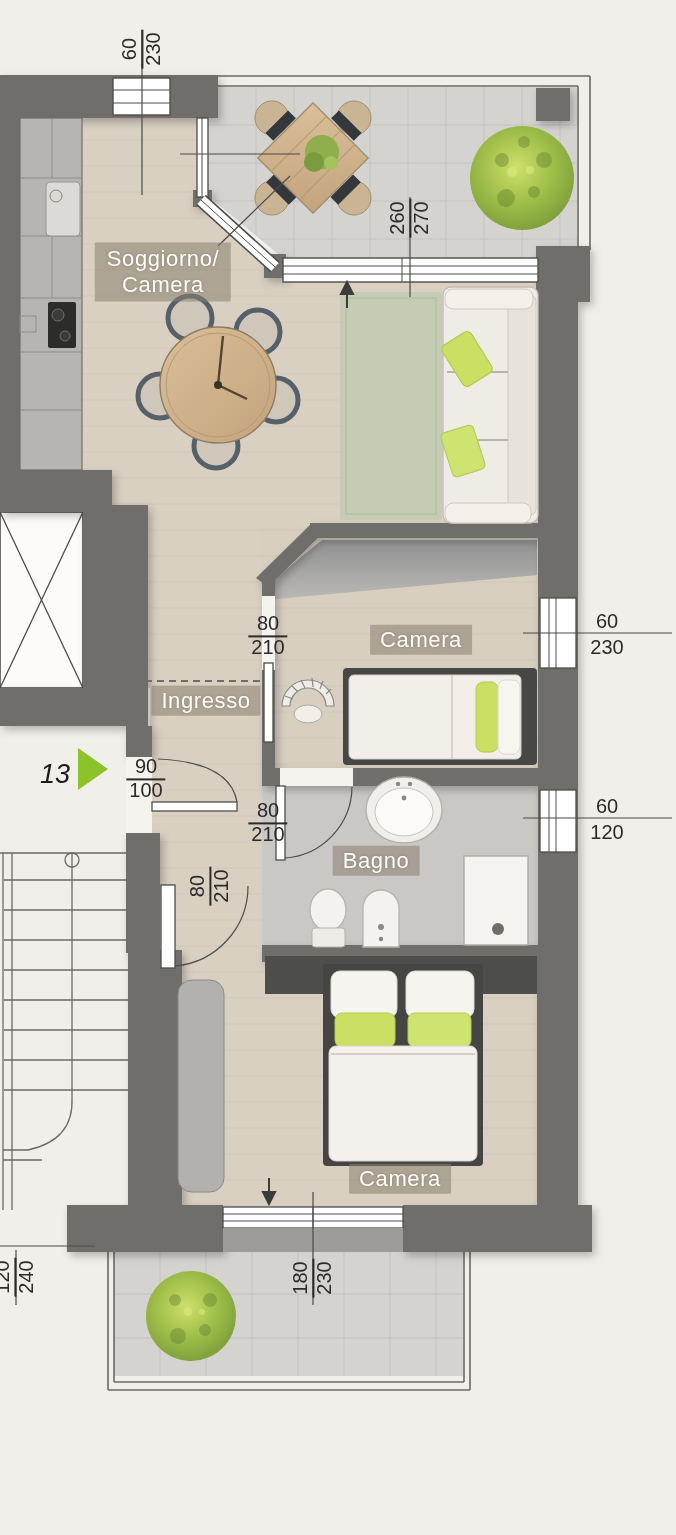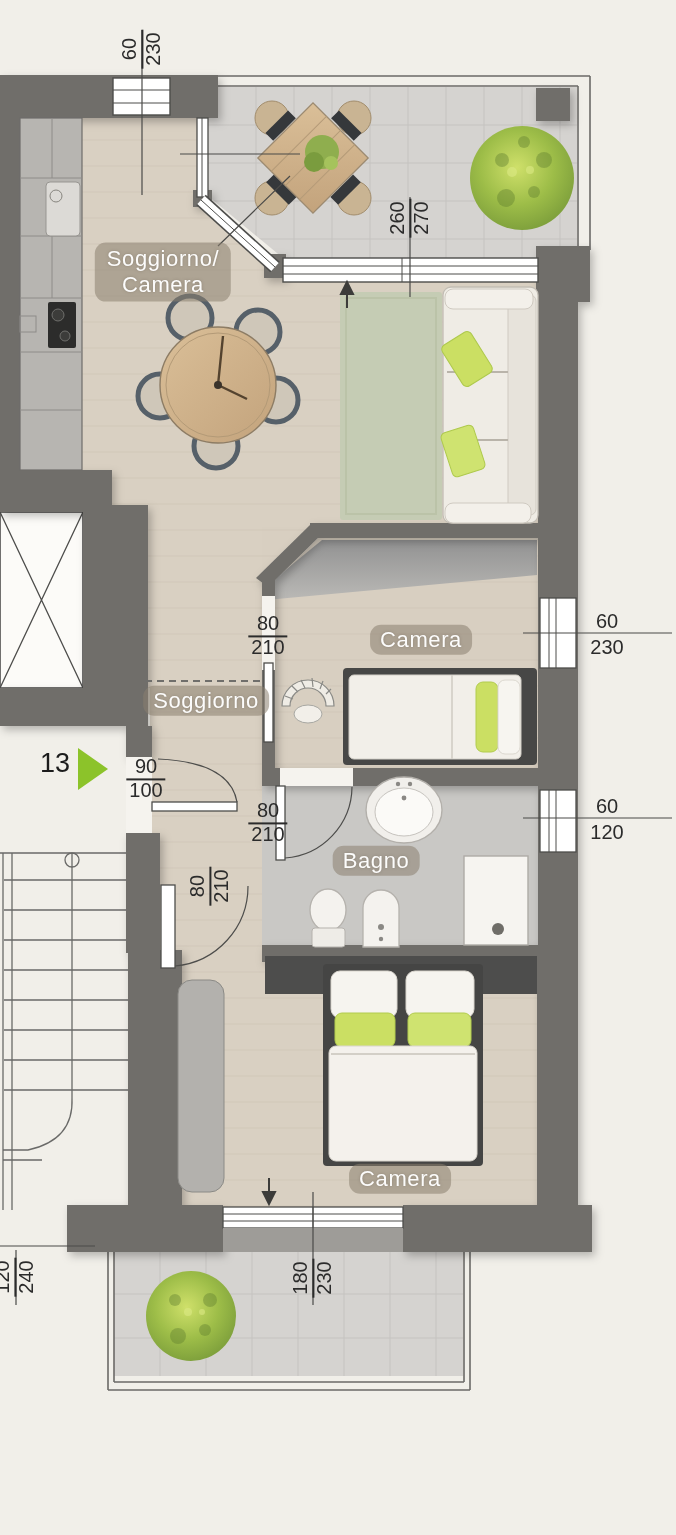--- a/index.html
+++ b/index.html
@@ -1,29 +1,29 @@
 <!DOCTYPE html>
 <html><head>
 <meta charset="utf-8">
 <style>
   html,body{margin:0;padding:0;background:#e8e6e0;font-family:"Liberation Sans",sans-serif;}
   #stage{position:relative;width:676px;height:1535px;background:#f1efe9;overflow:hidden;margin:0 auto;}
   #plan-svg{position:absolute;left:0;top:0;}
   .overlay{position:absolute;transform:translate(-50%,-50%);white-space:nowrap;}
   .room-label{color:rgba(255,255,255,.97);font-size:22px;letter-spacing:.6px;
-    background:rgba(138,128,112,.55);padding:2px 10px;border-radius:11px;text-align:center;line-height:1.2;
+    background:rgba(138,128,112,.55);padding:2px 10px;border-radius:1px;text-align:center;line-height:1.2;
     text-shadow:0 0 3px rgba(120,110,95,.6);}
   .room-label.two-line{padding:3px 12px;}
   .frac{display:inline-flex;flex-direction:column;align-items:center;color:#2b2b2b;
     font-size:20px;line-height:1.08;}
   .frac .den{border-top:2px solid #2b2b2b;padding:0 3px;}
   .frac .num{padding:0 3px;}
   .rot{transform:translate(-50%,-50%) rotate(-90deg);}
   .dim-split{color:#2b2b2b;font-size:20px;line-height:1;}
-  #marker{position:absolute;left:40px;top:748px;display:flex;align-items:flex-start;gap:8px;}
+  #marker{position:absolute;left:40px;top:748px;display:flex;align-items:flex-end;gap:8px;font-style:italic;}
   #marker .num13{font-size:27px;color:#1c1c1c;}
   #marker .tri{width:0;height:0;border-top:21px solid transparent;border-bottom:21px solid transparent;
     border-left:30px solid #8cc32a;display:inline-block;}
 </style>
 </head>
 <body>
 
 <div id="stage">
 
 <svg id="plan-svg" width="676" height="1535" viewBox="0 0 676 1535">
@@ -337,21 +337,21 @@
     <polygon points="269,1204 263,1192 275,1192"></polygon>
   </g>
   <path d="M145,681H262" stroke="#6f6e6b" stroke-width="2" stroke-dasharray="7 5" fill="none"></path>
 </svg>
 
 <div class="overlay room-label two-line" style="left:163px;top:272px">
   <div>Soggiorno/</div>
   <div>Camera</div>
 </div>
 <div class="overlay room-label" style="left:206px;top:701px">
-  <span>Soggiorno</span>
+  <span>Ingresso</span>
 </div>
 <div class="overlay room-label" style="left:421px;top:640px">
   <span>Camera</span>
 </div>
 <div class="overlay room-label" style="left:376px;top:861px">
   <span>Bagno</span>
 </div>
 <div class="overlay room-label" style="left:400px;top:1179px">
   <span>Camera</span>
 </div>

